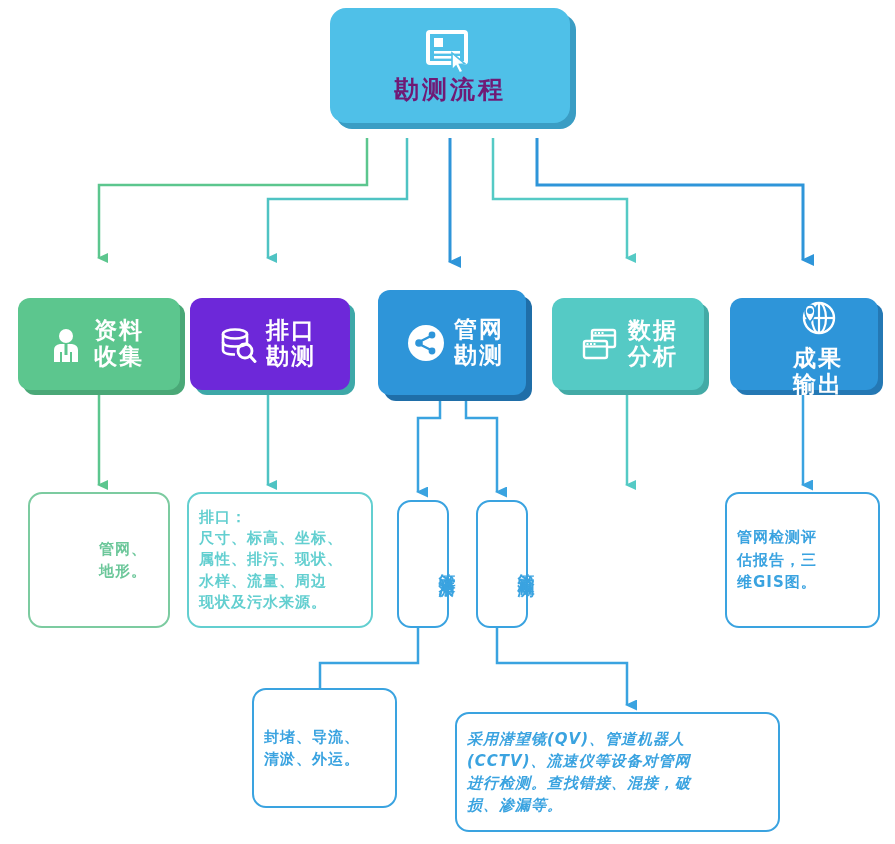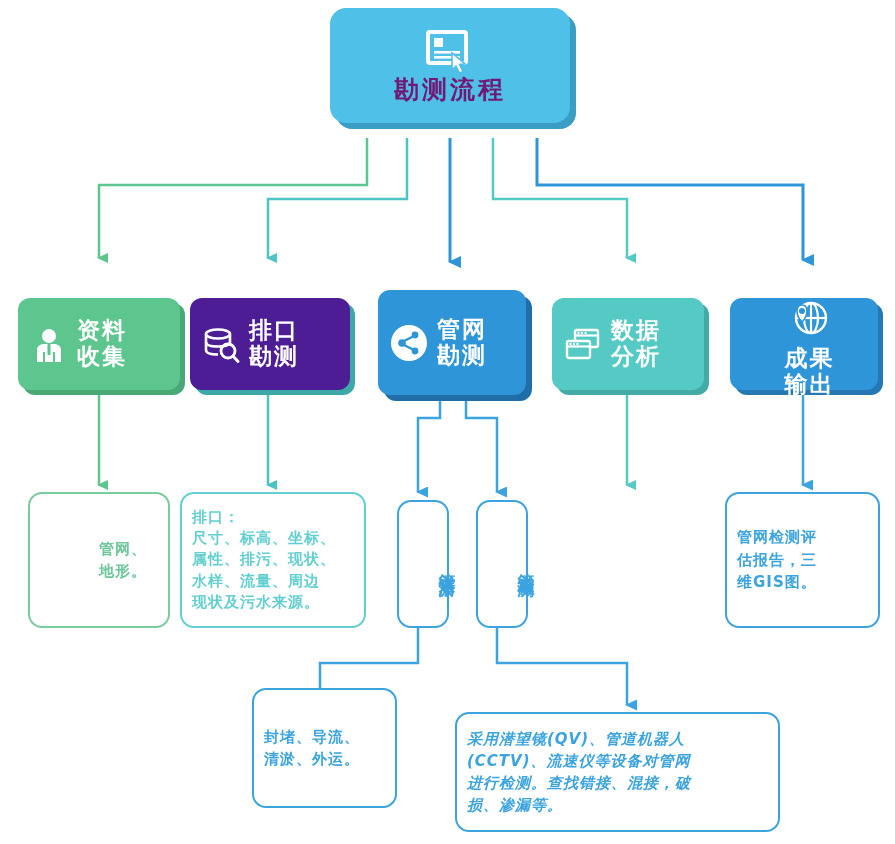--- a/index.html
+++ b/index.html
@@ -34,21 +34,21 @@
     color: #701a75; font-size: 25px; font-weight: bold;
     letter-spacing: 3px; line-height: 1;
   }
 
   
   .cat {
     position: absolute;
     height: 92px;
     border-radius: 12px;
     display: flex; align-items: center;
-    padding-left: 11px; gap: 8px;
+    padding-left: 28px; gap: 8px;
   }
   .cat .c-icon { width: 40px; height: 40px; flex: 0 0 40px; }
   .cat .c-label {
     color: #ffffff; font-size: 23px; font-weight: bold;
     line-height: 1.12; letter-spacing: 2px;
   }
   .cat .c-label span { display: block; }
 
   
   .leaf {
@@ -144,21 +144,21 @@
         <path d="M8 38 L8 26 Q8 21 14 20 L26 20 Q32 21 32 26 L32 38 L26 38 L26 28 L24 28 L24 38 L16 38 L16 28 L14 28 L14 38 Z" fill="#fff"></path>
         <rect x="18.5" y="20" width="3" height="11" fill="#5CC68E"></rect>
       </svg>
     </span>
     <span class="c-label">
       <span>资料</span>
       <span>收集</span>
     </span>
   </div>
 
-  <div class="cat" id="cat1" style="left:190px; top:298px; width:160px; background:#4c1d95; box-shadow:5px 5px 0 0 #3da8a8;">
+  <div class="cat" id="cat1" style="left:190px; top:298px; width:160px; background:#6d28d9; box-shadow:5px 5px 0 0 #3da8a8;">
     <span class="c-icon">
       <svg viewBox="0 0 40 40" width="40" height="40">
         <ellipse cx="17" cy="10" rx="12" ry="4.5" fill="none" stroke="#fff" stroke-width="2.6"></ellipse>
         <path d="M5 10 L5 18 Q5 22.5 17 22.5 Q29 22.5 29 18 L29 10" fill="none" stroke="#fff" stroke-width="2.6"></path>
         <path d="M5 18 L5 26 Q5 30.5 17 30.5" fill="none" stroke="#fff" stroke-width="2.6"></path>
         <circle cx="27" cy="27" r="7" fill="none" stroke="#fff" stroke-width="2.8"></circle>
         <line x1="32" y1="32" x2="37" y2="37.5" stroke="#fff" stroke-width="3" stroke-linecap="round"></line>
       </svg>
     </span>
     <span class="c-label">
@@ -220,21 +220,21 @@
       <span>成果</span>
       <span>输出</span>
     </span>
   </div>
 
   <div class="leaf" style="left:28px; top:492px; width:142px; height:136px; border-color:#7ccba0;">
     <span class="l-text" style="color:#6cc79a; text-align:center;">管网、
 地形。</span>
   </div>
 
-  <div class="leaf pad-left" style="left:180px; top:492px; width:186px; height:136px; border-color:#63cfd0;">
+  <div class="leaf pad-left" style="left:187px; top:492px; width:186px; height:136px; border-color:#63cfd0;">
     <span class="l-text" style="color:#63cfd0; font-size:15px; line-height:1.42;">排口：
 尺寸、标高、坐标、
 属性、排污、现状、
 水样、流量、周边
 现状及污水来源。</span>
   </div>
 
   <div class="leaf vert" style="left:397px; top:500px; width:42px; height:128px; border-color:#3aa3e0;">
     <span class="l-text" style="color:#3aa3e0; font-size:17px;">管道清淤</span>
   </div>

